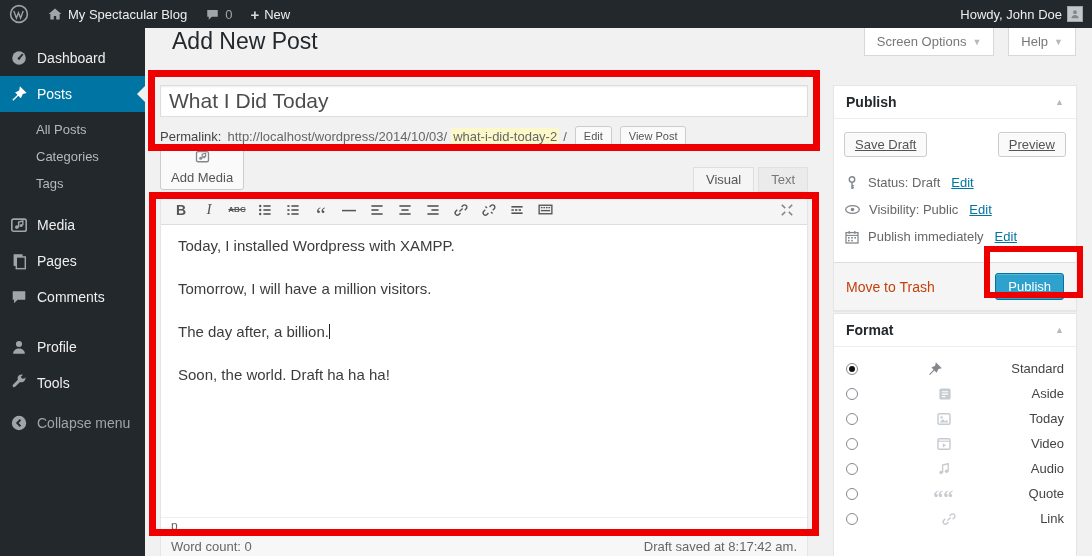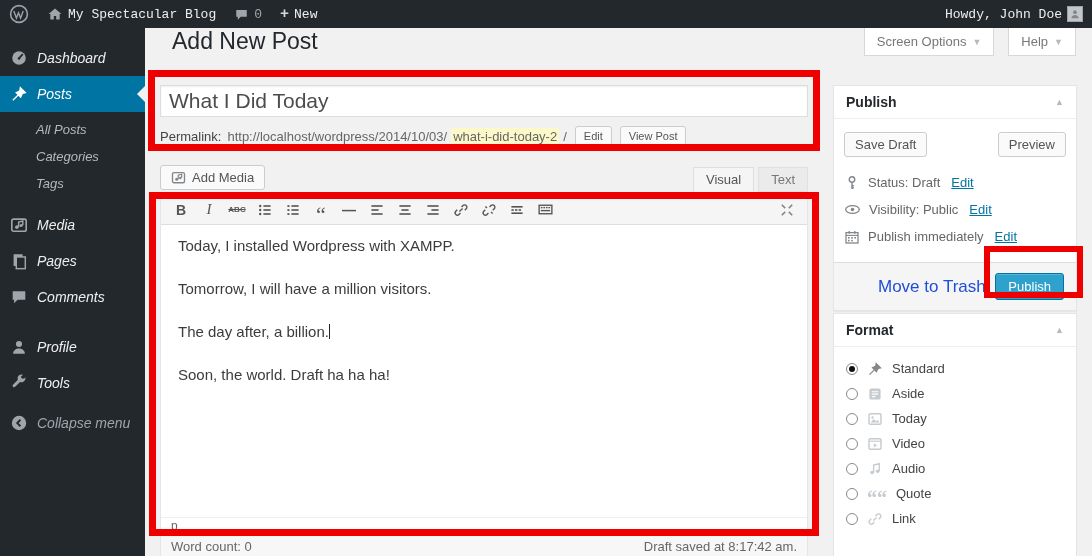--- a/index.html
+++ b/index.html
@@ -2,28 +2,28 @@
 <html><head>
 <meta charset="utf-8">
 <style>
   * { margin:0; padding:0; box-sizing:border-box; }
   html,body { background:#555; }
   body { font-family:"Liberation Sans", sans-serif; }
   #app { position:relative; width:1092px; height:556px; background:#f1f1f1; overflow:hidden; font-size:13px; color:#444; }
 
   
   .adminbar { position:absolute; left:0; top:0; width:1092px; height:28px; background:#23282d; display:flex; align-items:center; color:#eee; font-size:13px; z-index:10; }
-  .ab-item { display:flex; align-items:center; gap:5px; padding:0 9px; height:28px; cursor:pointer;font-family:Liberation Mono, monospace; }
+  .ab-item { display:flex; align-items:center; gap:5px; padding:0 9px; height:28px; cursor:pointer; }
   .ab-spacer { flex:1; }
   .ab-count { color:#a0a5aa; }
   .ab-plus { color:#d5d8db; font-size:15px; font-weight:bold; line-height:1; }
   .avatar { width:16px; height:16px; background:#c3c7cb; border:1px solid #9ea3a8; display:flex; align-items:center; justify-content:center; }
 
   
-  .sidebar { position:absolute; left:0; top:28px; width:145px; height:528px; background:#23282d; color:#eee; font-size:14px;font-style:italic; }
+  .sidebar { position:absolute; left:0; top:28px; width:145px; height:528px; background:#23282d; color:#eee; font-size:14px; }
   .menu-item { display:flex; align-items:center; gap:9px; padding:9px 10px; cursor:pointer; color:#eee; position:relative; }
   .menu-item svg { flex:0 0 18px; }
   .menu-item.active { background:#0074a2; color:#fff; }
   .menu-item.active .notch { position:absolute; right:0; top:50%; margin-top:-8px; width:0; height:0; border:8px solid transparent; border-right-color:#f1f1f1; }
   .submenu { padding:4px 0 10px 0; }
   .submenu-item { padding:6px 0 6px 36px; font-size:13px; color:#b4b9be; cursor:pointer; }
   .submenu-item.active { color:#fff; font-weight:bold; }
   .menu-sep { height:14px; }
   .collapse-item { color:#a0a5aa; margin-top:4px; }
 
@@ -37,21 +37,21 @@
   
   .title-wrap { position:absolute; left:15px; top:57px; width:648px; }
   .title-input { width:100%; height:32px; border:1px solid #ddd; background:#fff; box-shadow:inset 0 1px 2px rgba(0,0,0,.07); font-family:"Liberation Sans", sans-serif; font-size:21px; color:#4c4c4c; padding:1px 8px; outline:none; }
   .permalink-row { margin-top:9px; font-size:13px; color:#666; display:flex; align-items:center; gap:4px; white-space:nowrap; }
   .permalink-label { color:#444; }
   .slug { background:#fdf8c9; padding:1px 2px; }
   .btn-small { font-size:11px; color:#555; background:#fafafa; border:1px solid #ccc; border-radius:3px; padding:3px 8px; cursor:pointer; margin-left:4px; }
 
   
   .media-bar { position:absolute; left:15px; top:136px; width:648px; height:28px; display:flex; justify-content:space-between; align-items:flex-end; }
-  .add-media-btn { display:flex; align-items:center; gap:6px; background:#fafafa; border:1px solid #ccc; border-radius:3px; color:#555; font-size:13px; padding:4px 10px; cursor:pointer; margin-bottom:2px; }
+  .add-media-btn { display:flex; align-items:center; gap:6px; background:#fafafa; border:1px solid #ccc; border-radius:3px; color:#555; font-size:13px; padding:4px 10px; cursor:pointer; margin-bottom:2px;flex-direction:column; }
   .editor-tabs { display:flex; gap:4px; }
   .ed-tab { font-size:13px; color:#777; padding:4px 12px; border:1px solid #dedede; cursor:pointer; }
   .ed-tab.active { background:#f5f5f5; color:#555; border-bottom-color:#f5f5f5; }
   .ed-tab.inactive { background:#ebebeb; border-color:#e0e0e0; }
 
   
   .editor-box { position:absolute; left:15px; top:166px; width:648px; height:342px; background:#fff; border:1px solid #e5e5e5; }
   .mce-toolbar { height:30px; background:#f5f5f5; border-bottom:1px solid #dedede; display:flex; align-items:center; padding:0 7px; gap:2px; }
   .tb-icon { width:26px; height:24px; display:flex; align-items:center; justify-content:center; color:#555; cursor:pointer; border-radius:2px; }
   .tb-b { font-weight:bold; font-size:14px; }
@@ -67,31 +67,31 @@
   .wordcount-bar { position:absolute; left:15px; top:508px; width:648px; height:21px; background:#f7f7f7; border:1px solid #e5e5e5; border-top:none; display:flex; justify-content:space-between; align-items:center; padding:0 10px; font-size:13px; color:#666; }
 
   
   .postbox { position:absolute; left:688px; width:244px; background:#fff; border:1px solid #e5e5e5; box-shadow:0 1px 1px rgba(0,0,0,.04); }
   .postbox-head { display:flex; justify-content:space-between; align-items:center; padding:8px 12px; border-bottom:1px solid #eee; cursor:pointer; }
   .postbox-title { font-size:14px; font-weight:bold; color:#23282d; }
   .toggle-arrow { color:#b4b9be; font-size:9px; }
   #publish-box { top:57px; }
   .pub-body { padding:10px 10px 0 10px; }
   .pub-buttons { display:flex; justify-content:space-between; align-items:center; height:30px; }
-  .btn-secondary { font-size:13px; color:#555; background:#fafafa; border:1px solid #ccc; border-radius:3px; padding:4px 10px; cursor:pointer; box-shadow:inset 0 1px 0 #fff; }
+  .btn-secondary { font-size:13px; color:#555; background:#fafafa; border:1px solid #ccc; border-radius:3px; padding:4px 10px; cursor:pointer; box-shadow:inset 0 1px 0 #fff;text-decoration:underline; }
   .pub-misc { margin:10px 0 12px 0; }
   .misc-row { display:flex; align-items:center; gap:8px; height:27px; font-size:13px; color:#666; }
   .edit-link { color:#0074a2; text-decoration:underline; cursor:pointer; margin-left:3px; }
   .pub-footer { background:#f5f5f5; border-top:1px solid #ddd; padding:10px 12px; height:48px; display:flex; justify-content:space-between; align-items:center; }
-  .trash-link { color:#1d4ed8; font-size:17px; cursor:pointer;margin-left:32px; }
+  .trash-link { color:#c2410c; font-size:14px; cursor:pointer; }
   .btn-primary { background:#2ea2cc; border:1px solid #0074a2; box-shadow:inset 0 1px 0 rgba(120,200,230,.5); color:#fff; font-size:13px; border-radius:3px; padding:5px 12px; cursor:pointer; }
 
   #format-box { top:285px; height:280px; }
   .format-list { padding:9px 12px; }
-  .format-row { display:flex; align-items:center; gap:9px; height:25px; cursor:pointer; }
+  .format-row { display:flex; align-items:center; gap:9px; height:25px; cursor:pointer;justify-content:space-between; }
   .radio { width:12px; height:12px; border:1px solid #848a90; border-radius:50%; background:#fff; flex:0 0 12px; position:relative; }
   .radio.checked::after { content:""; position:absolute; left:2px; top:2px; width:6px; height:6px; background:#111; border-radius:50%; }
   .format-label { font-size:13px; color:#444; }
   .fmt-quote { font-family:"Liberation Serif", serif; font-weight:bold; color:#c6cbd0; font-size:20px; line-height:8px; padding-top:8px; }
 
   
   .annotation { position:absolute; border:7px solid #ee0000; z-index:50; pointer-events:none; }
   #ann-title { left:148px; top:70px; width:672px; height:81px; }
   #ann-editor { left:149px; top:192px; width:670px; height:344px; }
   #ann-publish { left:984px; top:246px; width:99px; height:52px; border-width:6px; }

